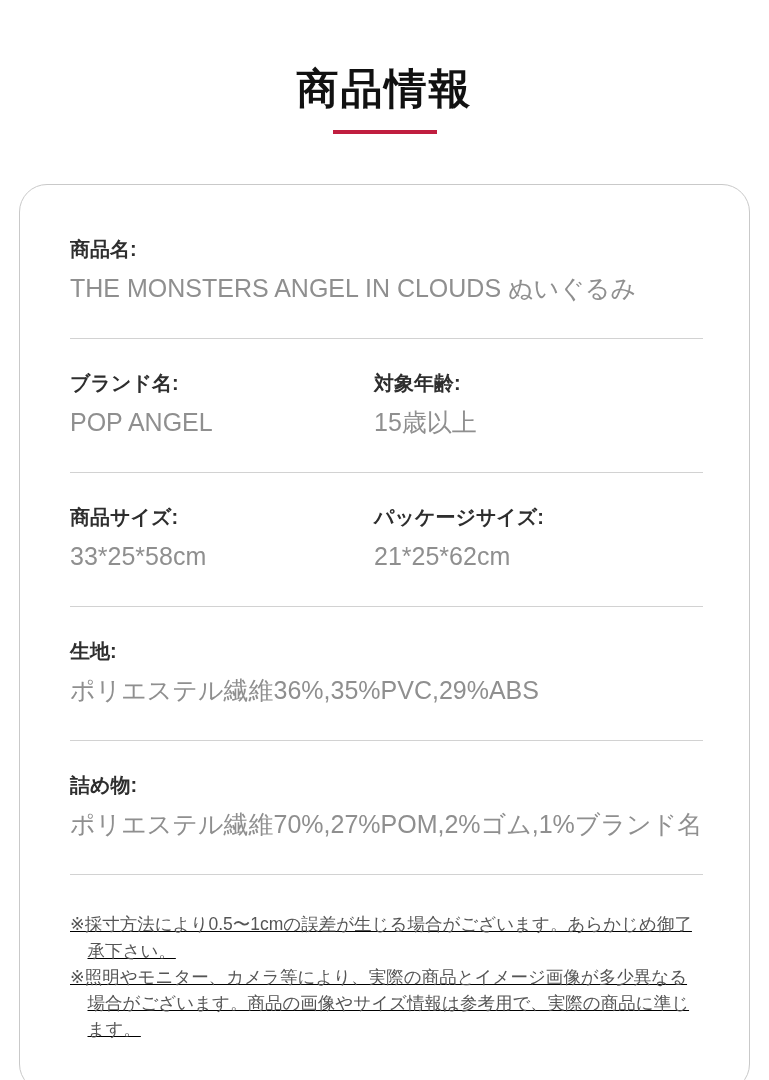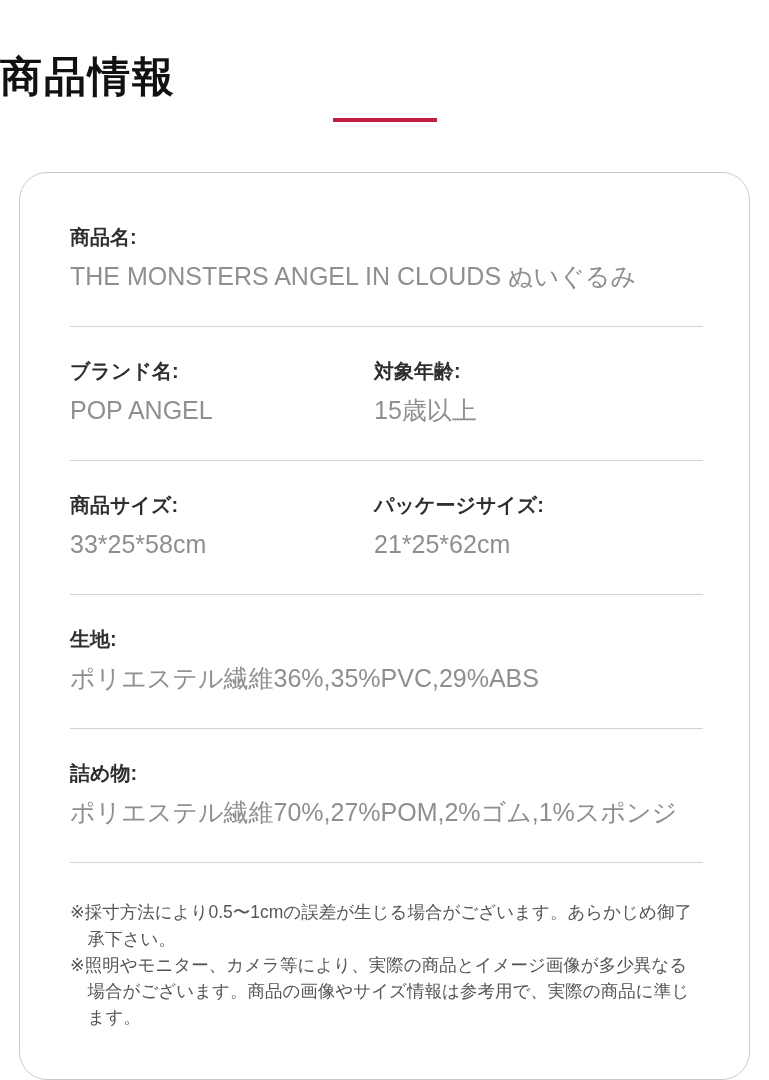--- a/index.html
+++ b/index.html
@@ -13,20 +13,22 @@
   * { margin: 0; padding: 0; box-sizing: border-box; }
   html, body {
     width: 769px;
     height: 1080px;
     background: #ffffff;
     font-family: "Liberation Sans", "DejaVu Sans", sans-serif;
     overflow: hidden;
   }
   .header {
     padding-top: 52px;
+    text-align: center;
+    margin-top: 12px;
   }
   .page-title {
     font-size: 42px;
     font-weight: bold;
     color: #111111;
     letter-spacing: 2px;
     line-height: 1.2;
   }
   .title-underline {
     width: 104px;
@@ -58,20 +60,21 @@
     display: grid;
     grid-template-columns: 304px 1fr;
   }
   .divider {
     border: none;
     border-top: 1px solid var(--divider-color);
     margin: 32px 0 30px;
   }
   .notes {
     margin-top: 36px;
+    text-decoration: underline;
   }
   .note {
     font-size: 17.5px;
     color: var(--note-color);
     line-height: 1.5;
     padding-left: 1em;
     text-indent: -1em;
   }
 </style>
 </head>
@@ -121,21 +124,21 @@
 
     <div class="field">
       <div class="label">生地:</div>
       <div class="value">ポリエステル繊維36%,35%PVC,29%ABS</div>
     </div>
 
     <hr class="divider">
 
     <div class="field">
       <div class="label">詰め物:</div>
-      <div class="value">ポリエステル繊維70%,27%POM,2%ゴム,1%スポンジ</div>
+      <div class="value">ポリエステル繊維70%,27%POM,2%ゴム,1%ブランド名</div>
     </div>
 
     <hr class="divider">
 
     <div class="notes">
       <p class="note">※採寸方法により0.5〜1cmの誤差が生じる場合がございます。あらかじめ御了承下さい。</p>
       <p class="note">※照明やモニター、カメラ等により、実際の商品とイメージ画像が多少異なる場合がございます。商品の画像やサイズ情報は参考用で、実際の商品に準じます。</p>
     </div>
 
   </section>

